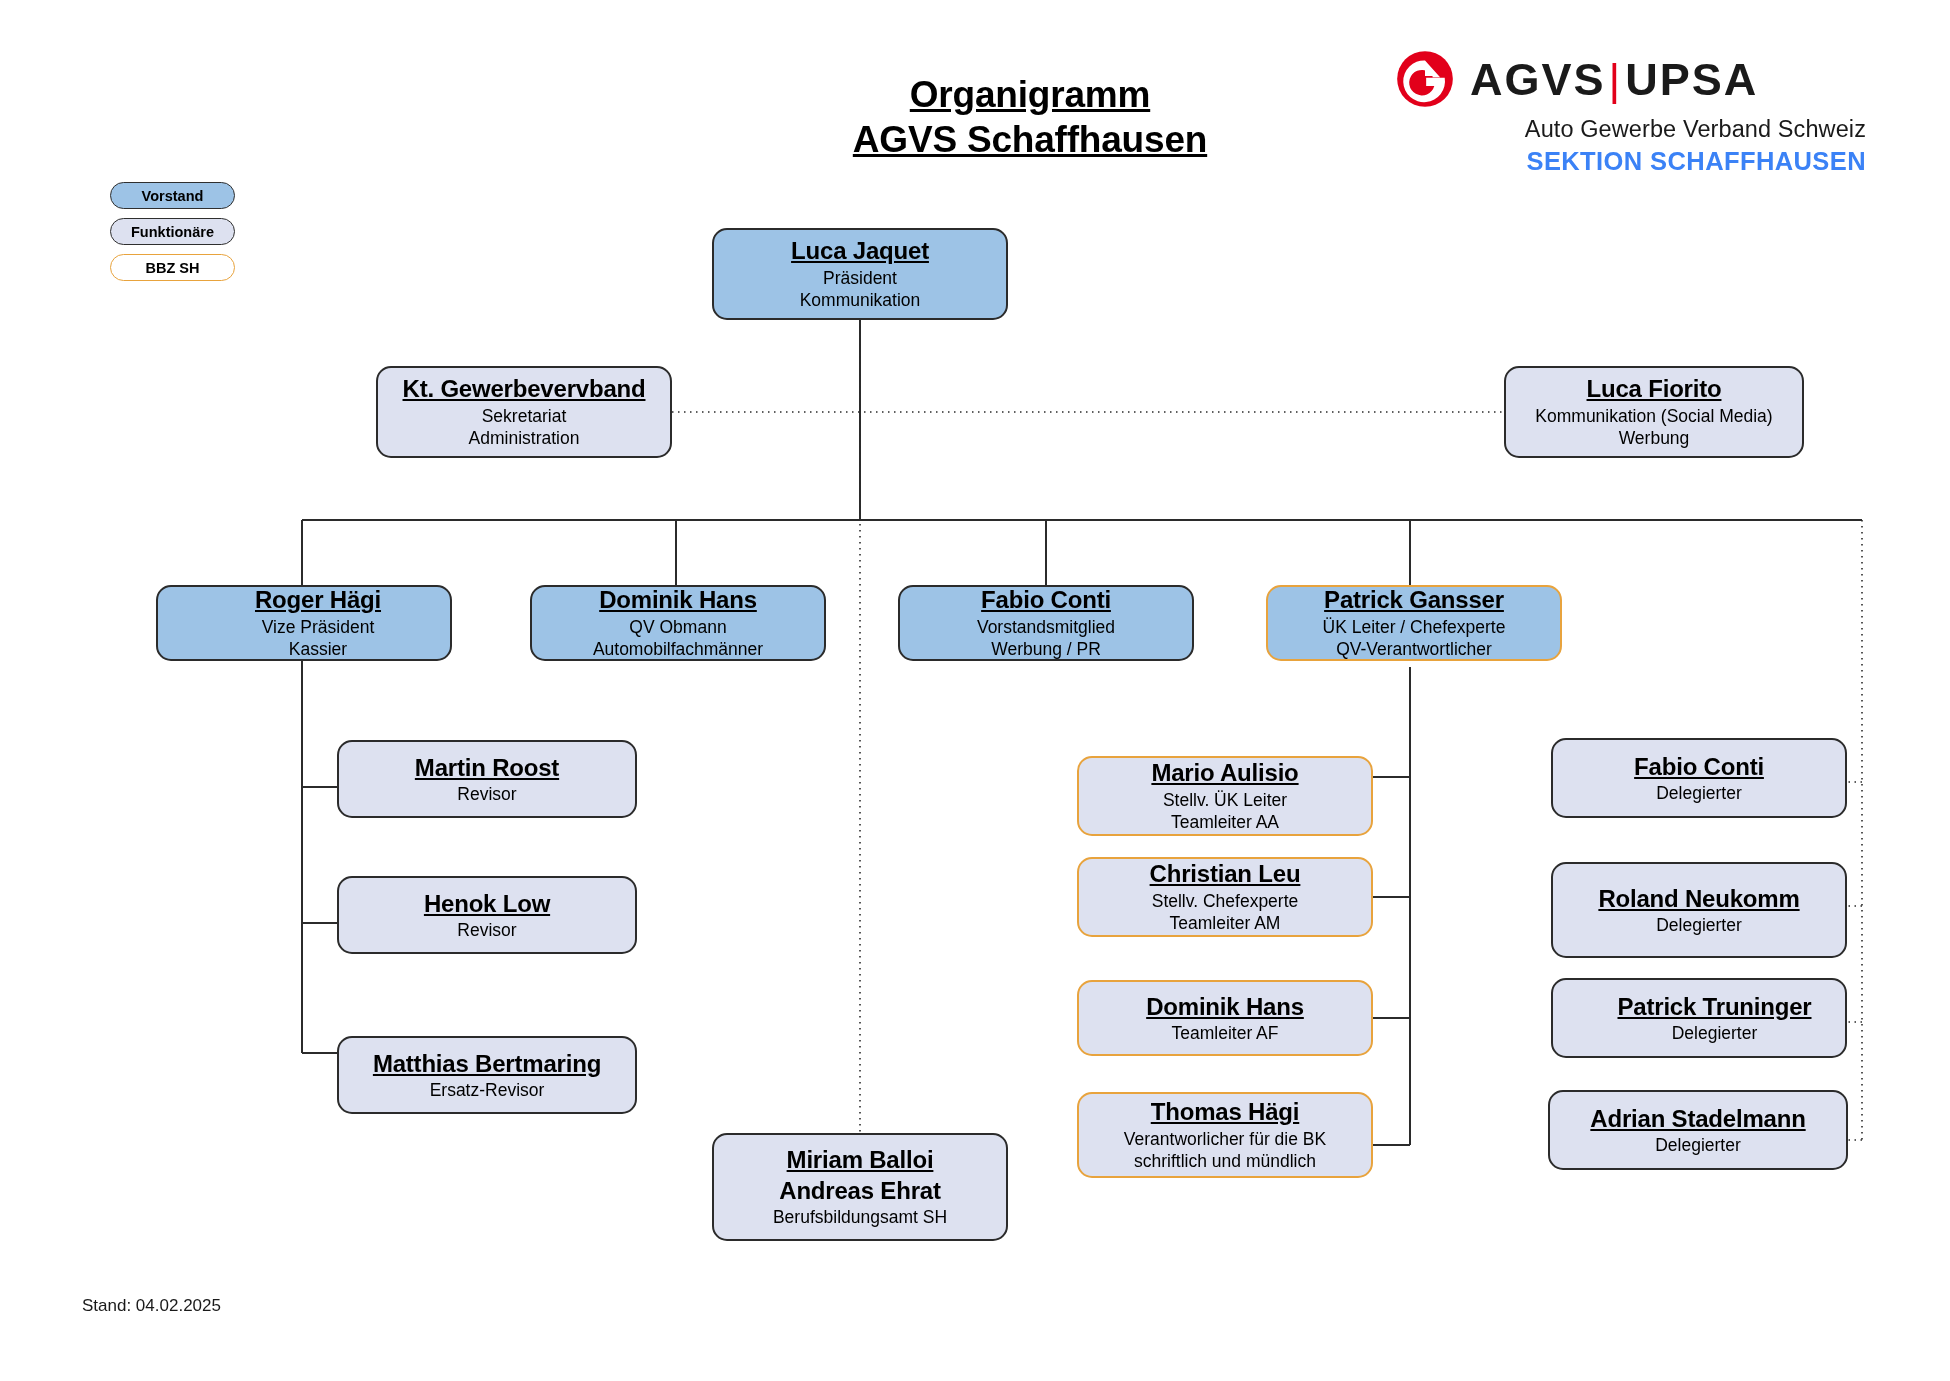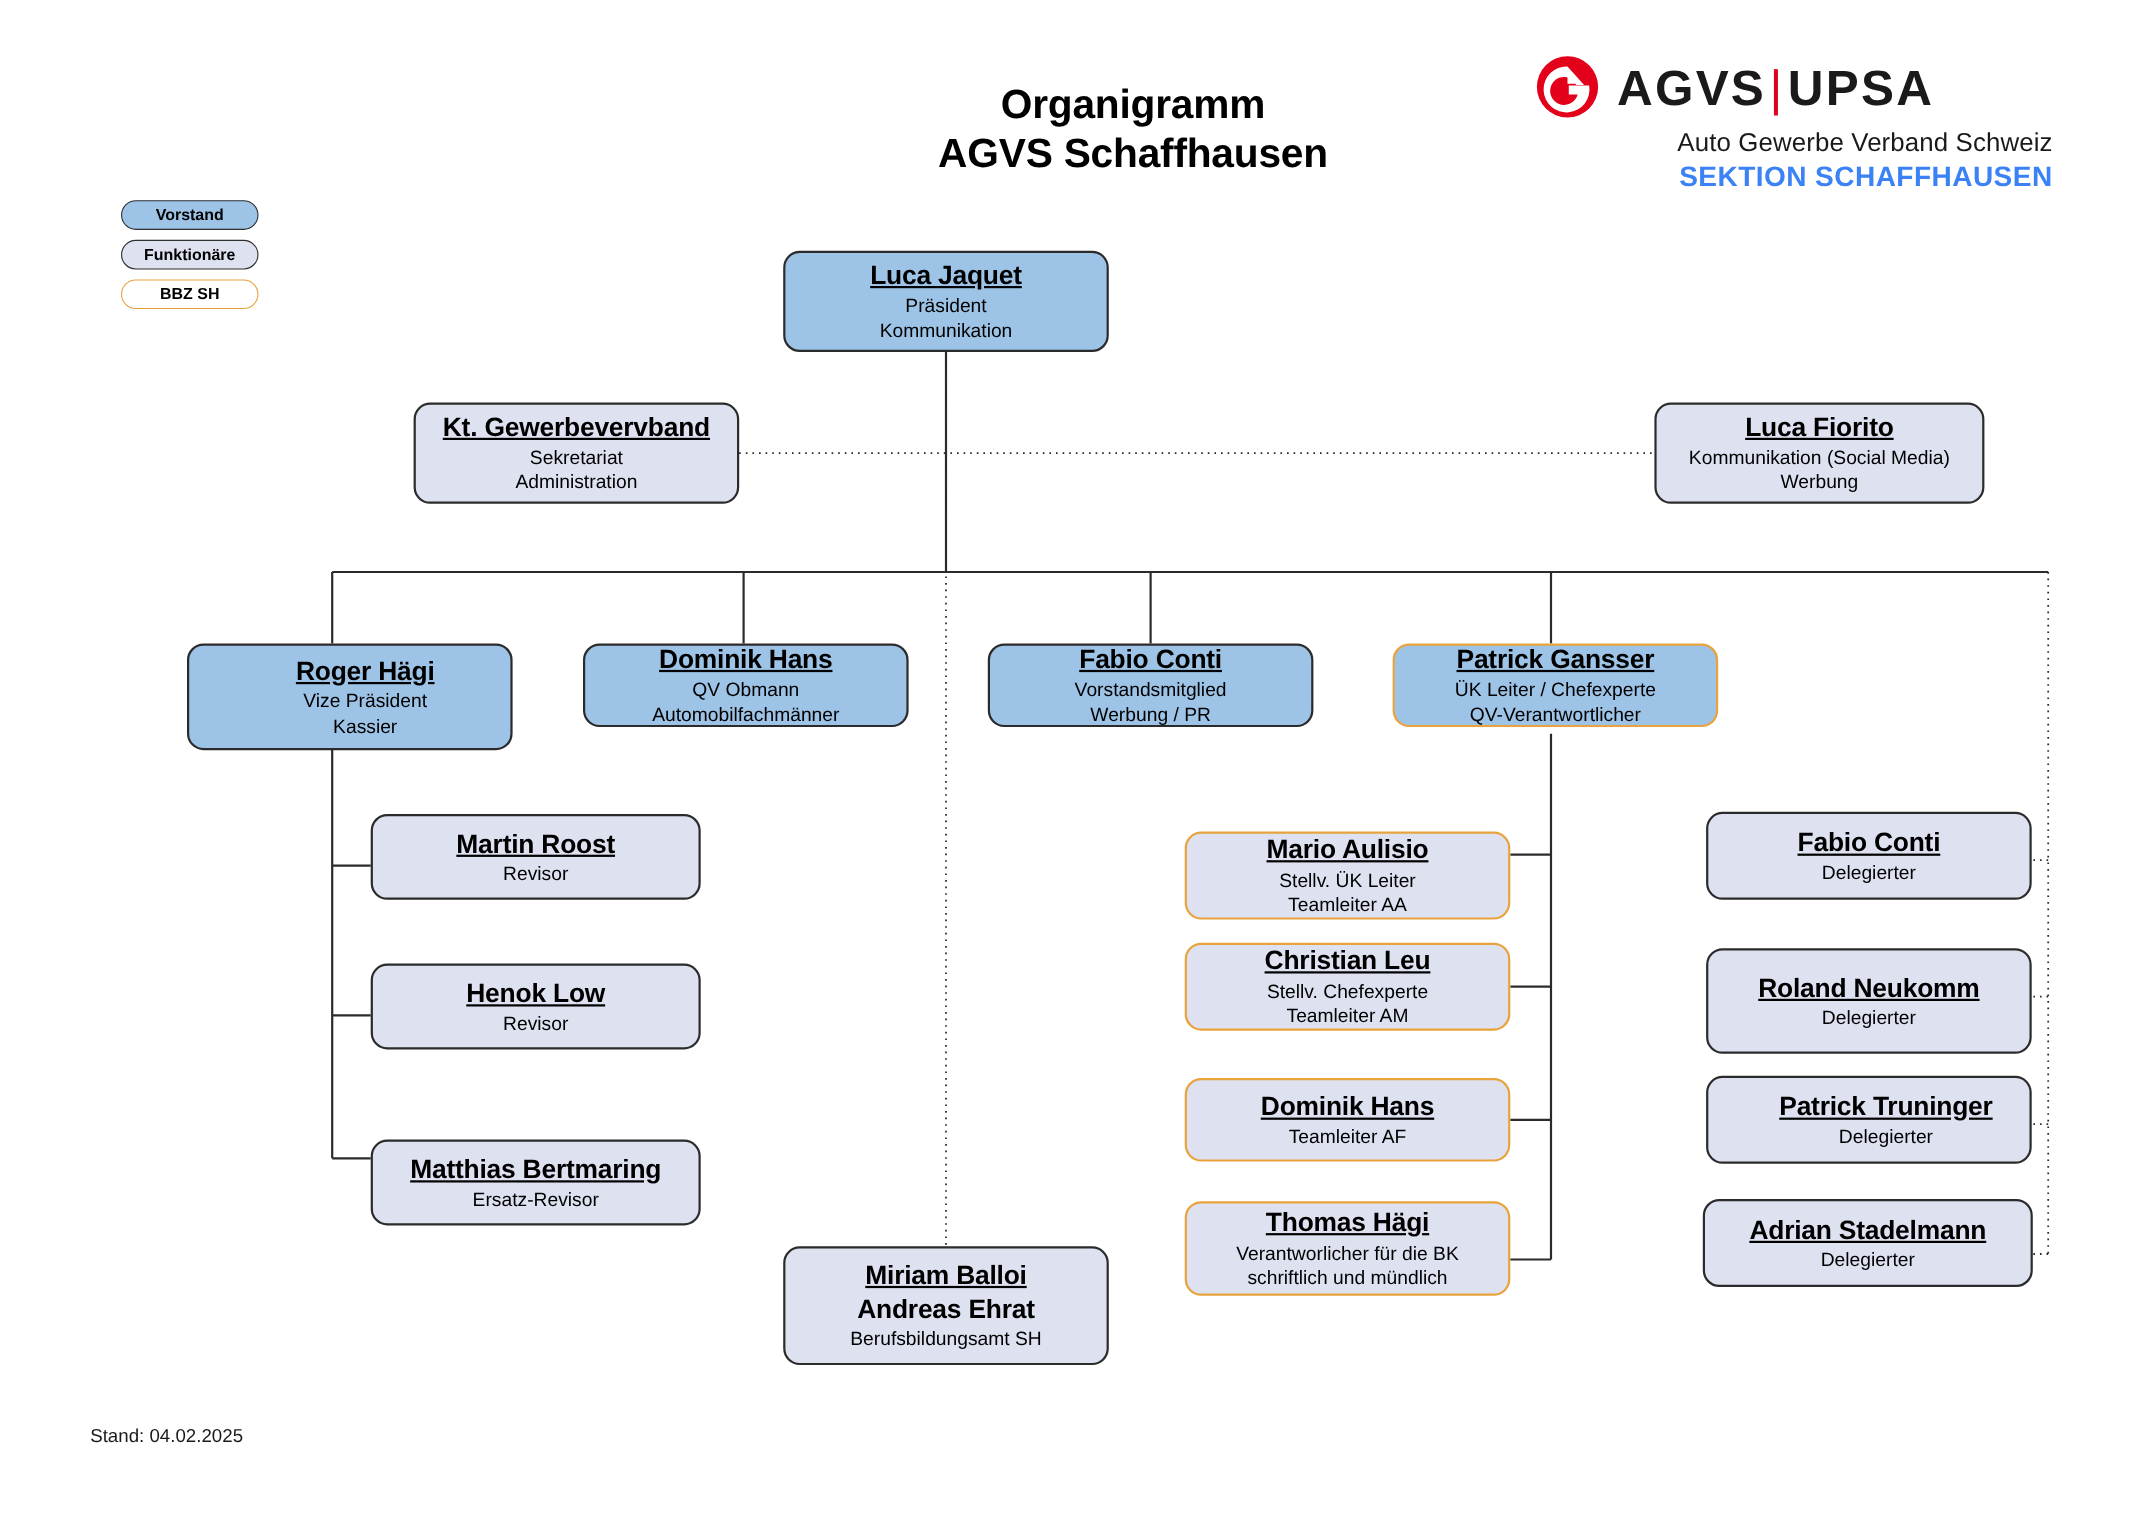--- a/index.html
+++ b/index.html
@@ -34,21 +34,21 @@
     position: absolute;
     left: 700px;
     top: 72px;
     width: 660px;
     text-align: center;
     font-size: 37px;
     font-weight: bold;
     line-height: 1.22;
     letter-spacing: -0.2px;
   }
-  .title-line { display: block; white-space: nowrap; }
+  .title-line { display: block; white-space: nowrap; text-decoration: underline; }
 
   
   .logo-block {
     position: absolute;
     left: 1396px;
     top: 48px;
     width: 470px;
   }
   .logo-top {
     display: flex;
@@ -240,21 +240,21 @@
     <div class="rl">Sekretariat</div>
     <div class="rl">Administration</div>
   </div>
 
   <div class="node type-funktion" style="left:1504px; top:366px; width:300px; height:92px;">
     <div class="nm">Luca Fiorito</div>
     <div class="rl">Kommunikation (Social Media)</div>
     <div class="rl">Werbung</div>
   </div>
 
-  <div class="node type-vorstand" style="left:170px; top:585px; width:296px; height:97px;padding-left:37px;">
+  <div class="node type-vorstand" style="left:156px; top:585px; width:296px; height:76px;padding-left:37px;">
     <div class="nm">Roger Hägi</div>
     <div class="rl">Vize Präsident</div>
     <div class="rl">Kassier</div>
   </div>
 
   <div class="node type-vorstand" style="left:530px; top:585px; width:296px; height:76px;">
     <div class="nm">Dominik Hans</div>
     <div class="rl">QV Obmann</div>
     <div class="rl">Automobilfachmänner</div>
   </div>

